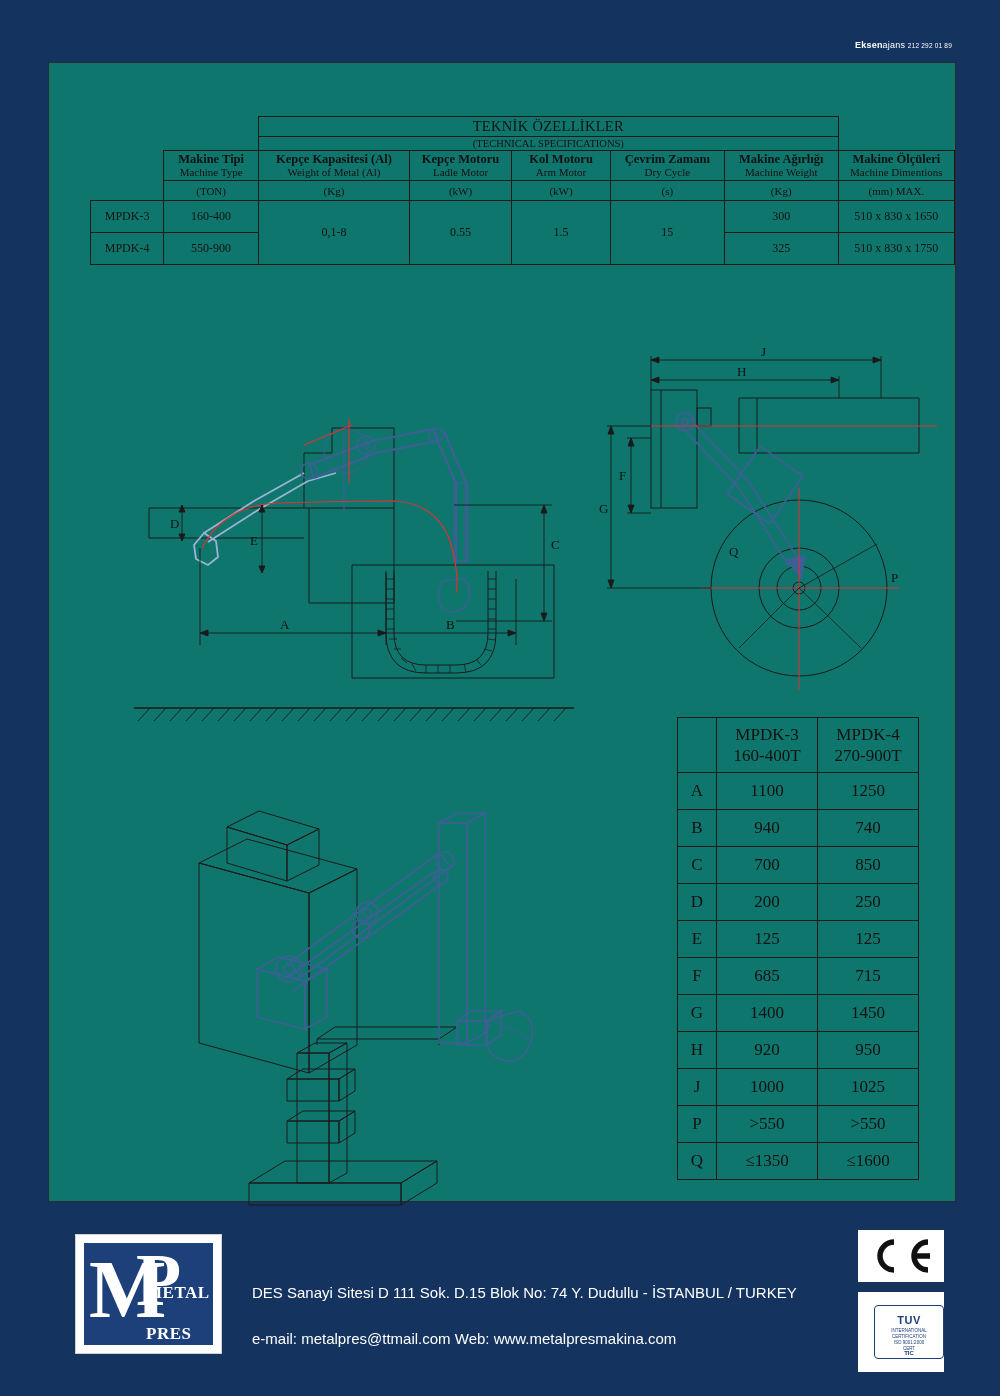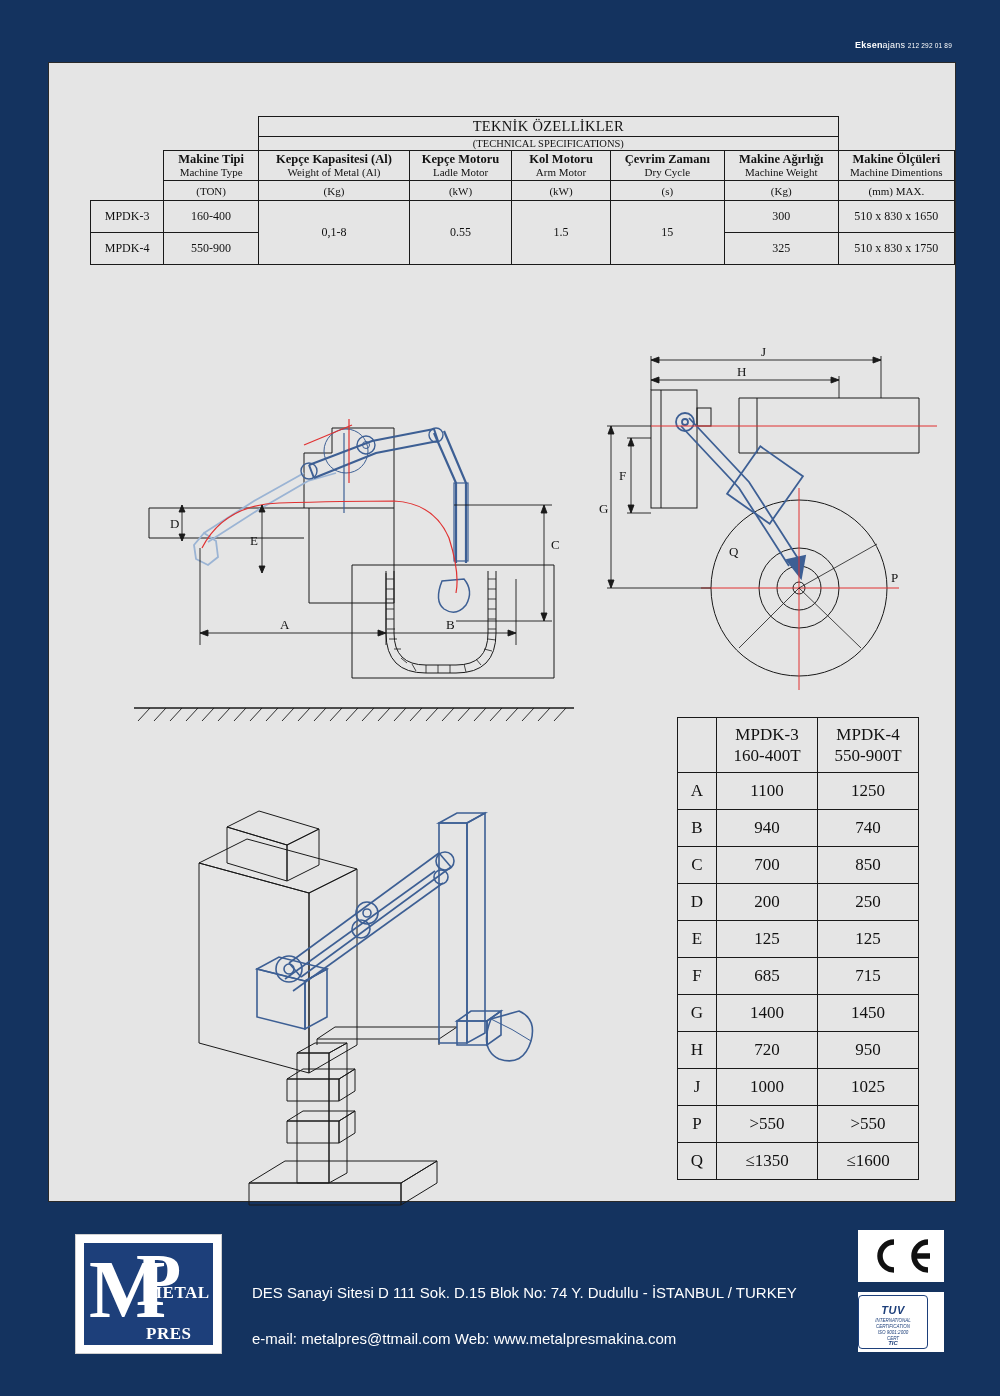--- a/index.html
+++ b/index.html
@@ -17,21 +17,21 @@
   .page {
     position: absolute;
     left: 0; top: 0;
     width: 1000px; height: 1396px;
     background: #14335f;
   }
   .white-sheet {
     position: absolute;
     left: 48px; top: 62px;
     width: 908px; height: 1140px;
-    background: #e5e5e5;
+    background: #0f766e;
     border: 1px solid #2a2a2a;
     box-sizing: border-box;
   }
   .agency-credit {
     position: absolute;
     right: 48px; top: 40px;
     color: #ffffff;
     font-family: "Liberation Sans", sans-serif;
     font-size: 9px;
     letter-spacing: 0.2px;
@@ -187,26 +187,25 @@
     left: 858px; top: 28px;
     width: 86px; height: 52px;
     background: #ffffff;
     display: flex;
     align-items: center;
     justify-content: center;
   }
   .tuv-box {
     position: absolute;
     left: 858px; top: 90px;
-    width: 86px; height: 60px;
+    width: 86px; height: 80px;
     background: #ffffff;
     display: flex;
     align-items: center;
-    justify-content: flex-start;
-    font-style: italic;
+    justify-content: flex-end;
   }
   .tuv-inner {
     width: 68px; height: 52px;
     border: 1.5px solid #1d3f7a;
     border-radius: 4px;
     position: relative;
     font-family: "Liberation Sans", sans-serif;
     color: #1d3f7a;
   }
   .tuv-brand {
@@ -611,21 +610,21 @@
     <table class="dim-table">
       <tbody>
           <tr class="dim-head">
         <td class="letter"></td>
         <td class="val">
           <div>MPDK-3</div>
           <div>160-400T</div>
         </td>
         <td class="val">
           <div>MPDK-4</div>
-          <div>550-900T</div>
+          <div>270-900T</div>
         </td>
       </tr>
       <tr>
         <td class="letter">A</td>
         <td class="val">1100</td>
         <td class="val">1250</td>
       </tr>
       <tr>
         <td class="letter">B</td>
         <td class="val">940</td>
@@ -651,21 +650,21 @@
         <td class="val">685</td>
         <td class="val">715</td>
       </tr>
       <tr>
         <td class="letter">G</td>
         <td class="val">1400</td>
         <td class="val">1450</td>
       </tr>
       <tr>
         <td class="letter">H</td>
-        <td class="val">720</td>
+        <td class="val">920</td>
         <td class="val">950</td>
       </tr>
       <tr>
         <td class="letter">J</td>
         <td class="val">1000</td>
         <td class="val">1025</td>
       </tr>
       <tr>
         <td class="letter">P</td>
         <td class="val">&gt;550</td>

